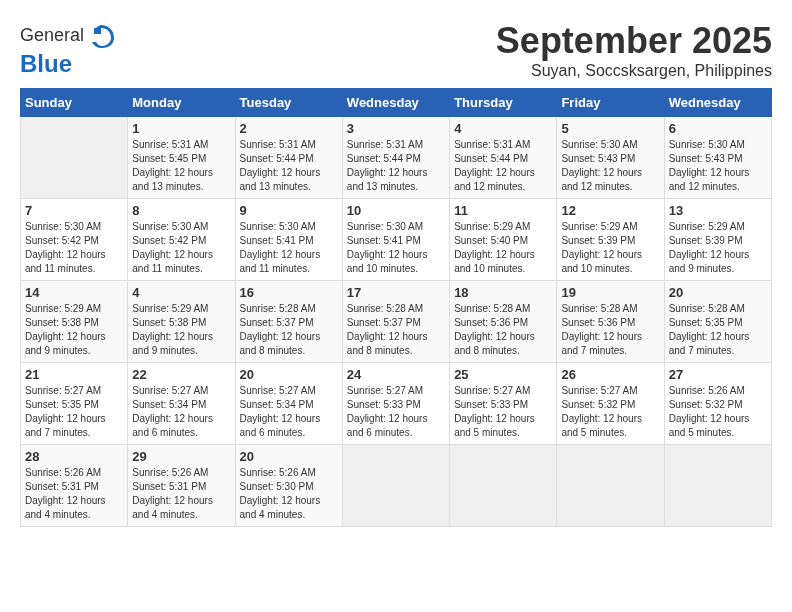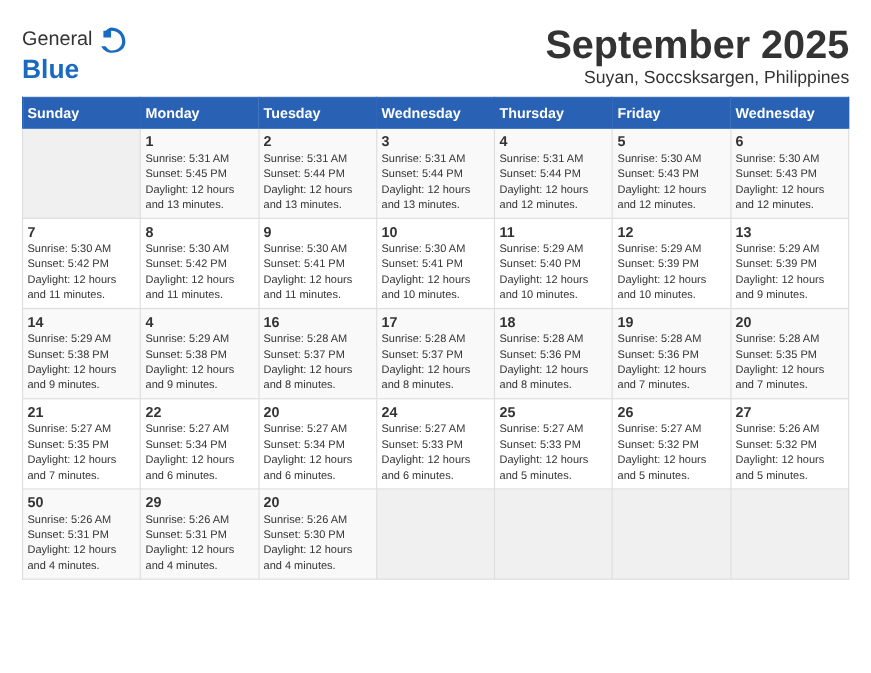--- a/index.html
+++ b/index.html
@@ -321,21 +321,21 @@
         <td>
           <span class="day-number">27</span>
           <div class="day-info" style="white-space: pre-line;">Sunrise: 5:26 AM
 Sunset: 5:32 PM
 Daylight: 12 hours
 and 5 minutes.</div>
         </td>
       </tr>
       <tr>
         <td>
-          <span class="day-number">50</span>
+          <span class="day-number">28</span>
           <div class="day-info" style="white-space: pre-line;">Sunrise: 5:26 AM
 Sunset: 5:31 PM
 Daylight: 12 hours
 and 4 minutes.</div>
         </td>
         <td>
           <span class="day-number">29</span>
           <div class="day-info" style="white-space: pre-line;">Sunrise: 5:26 AM
 Sunset: 5:31 PM
 Daylight: 12 hours

